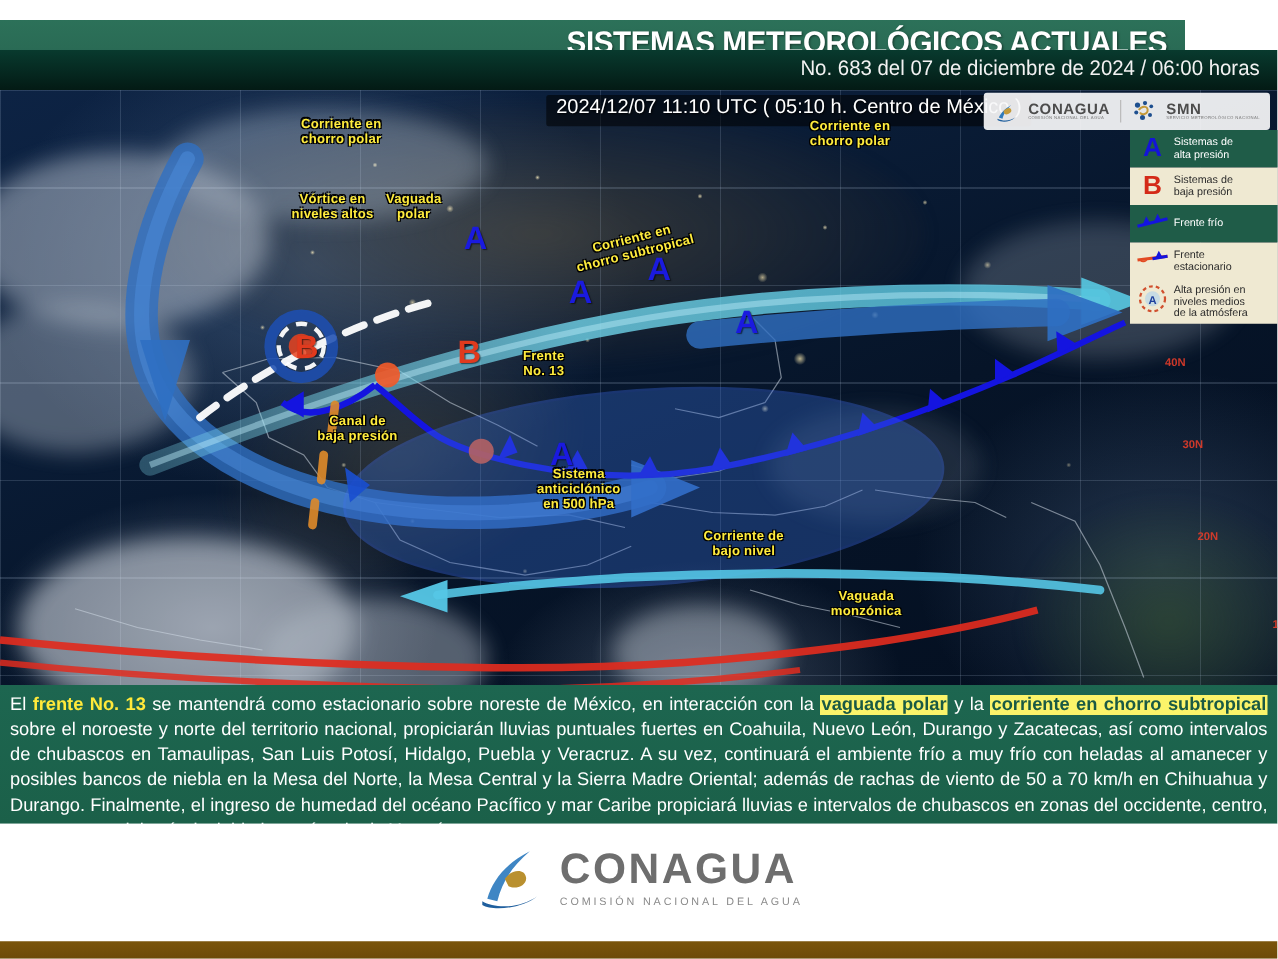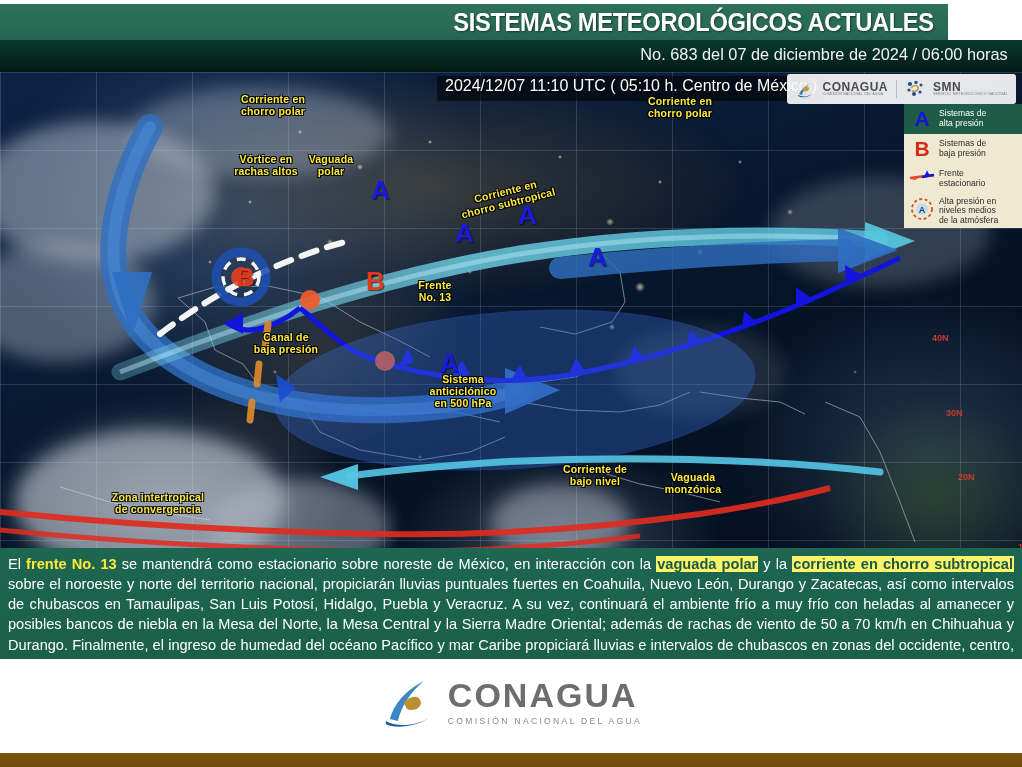--- a/index.html
+++ b/index.html
@@ -4,21 +4,21 @@
 <style>
   html,body{margin:0;padding:0;background:#ffffff;}
   body{
     width:1022px;height:767px;overflow:hidden;
     font-family:"Liberation Sans",sans-serif;
     position:relative;
   }
 
   
   #header{
-    position:absolute;left:0;top:4px;width:948px;height:40px;
+    position:absolute;left:0;top:16px;width:948px;height:40px;
     background:linear-gradient(180deg,#2c7159 0%,#2a6b55 55%,#246050 100%);
   }
   #header-title{
     position:absolute;right:14px;top:4px;
     color:#ffffff;font-size:25px;font-weight:bold;
     font-family:"Liberation Sans",sans-serif;
     letter-spacing:-0.4px;
     text-shadow:1px 1px 2px rgba(0,0,0,.45);
     transform:scaleX(.95);transform-origin:right center;
   }
@@ -121,21 +121,21 @@
   .ann{
     position:absolute;color:#ffec3d;font-weight:bold;
     font-size:10.5px;line-height:1.12;text-align:center;
     text-shadow:1px 1px 0 #000,-1px 1px 0 #000,1px -1px 0 #000,-1px -1px 0 #000;
     letter-spacing:.2px;white-space:pre-line;
   }
   .bigA{position:absolute;color:#1a1adf;font-weight:bold;font-size:26px;line-height:1;
     text-shadow:1px 1px 1px rgba(0,0,0,.55);}
   .bigB{position:absolute;color:#e03a1e;font-weight:bold;font-size:26px;line-height:1;
     text-shadow:1px 1px 1px rgba(0,0,0,.55);}
-  .redcoord{position:absolute;color:#e23c2a;font-weight:bold;font-size:9px;opacity:.9;margin-top:48px;}
+  .redcoord{position:absolute;color:#e23c2a;font-weight:bold;font-size:9px;opacity:.9;}
 
   
   #textblock{
     position:absolute;left:0;top:548px;width:1022px;height:111px;
     background:linear-gradient(180deg,#1d6650 0%,#1b6049 100%);
     padding:6px 8px 0 8px;box-sizing:border-box;
   }
   #bulletin{
     color:#ffffff;font-size:14.6px;line-height:1.38;
     text-align:justify;text-justify:inter-word;
@@ -323,56 +323,64 @@
   <div class="bigA" style="left:455px;top:148px">A</div>
   <div class="bigA" style="left:518px;top:130px">A</div>
   <div class="bigA" style="left:588px;top:172px">A</div>
   <div class="bigA" style="left:440px;top:278px">A</div>
   <div class="bigB" style="left:236px;top:192px">B</div>
   <div class="bigB" style="left:366px;top:196px">B</div>
 
   <div class="ann" style="left:218px;top:22px;width:110px">Corriente en
 chorro polar</div>
   <div class="ann" style="left:206px;top:82px;width:120px">Vórtice en
-rachas altos</div>
+niveles altos</div>
   <div class="ann" style="left:290px;top:82px;width:82px">Vaguada
 polar</div>
   <div class="ann" style="left:625px;top:24px;width:110px">Corriente en
 chorro polar</div>
   <div class="ann" style="left:437px;top:114px;width:140px;transform:rotate(-14deg)">Corriente en
 chorro subtropical</div>
   <div class="ann" style="left:400px;top:208px;width:70px">Frente
 No. 13</div>
   <div class="ann" style="left:240px;top:260px;width:92px">Canal de
 baja presión</div>
   <div class="ann" style="left:408px;top:302px;width:110px">Sistema
 anticiclónico
 en 500 hPa</div>
-  <div class="ann" style="left:545px;top:392px;width:100px">Corriente de
+  <div class="ann" style="left:545px;top:352px;width:100px">Corriente de
 bajo nivel</div>
   <div class="ann" style="left:648px;top:400px;width:90px">Vaguada
 monzónica</div>
-  <div class="ann" style="left:88px;top:420px;width:140px;opacity:.92">Zona intertropical
-de convergencia</div>
 
   <div class="redcoord" style="left:932px;top:213px">40N</div>
-  <div class="redcoord" style="left:946px;top:288px">30N</div>
+  <div class="redcoord" style="left:946px;top:278px">30N</div>
   <div class="redcoord" style="left:958px;top:352px">20N</div>
   <div class="redcoord" style="left:1018px;top:422px">10N</div>
 
   <div id="legend">
     <div class="leg-row dark">
       <div class="leg-ico"><span class="legA">A</span></div>
       <div class="leg-txt" style="white-space:pre-line">Sistemas de
 alta presión</div>
     </div>
     <div class="leg-row light">
       <div class="leg-ico"><span class="legB">B</span></div>
       <div class="leg-txt" style="white-space:pre-line">Sistemas de
 baja presión</div>
+    </div>
+    <div class="leg-row dark">
+      <div class="leg-ico">
+        <svg width="28" height="16" viewBox="0 0 28 16">
+          <path d="M2 12 L26 6" stroke="#1414e0" stroke-width="2.5" fill="none"></path>
+          <polygon points="6,11 12,9.5 9,4" fill="#1414e0"></polygon>
+          <polygon points="15,9 21,7.5 18,2" fill="#1414e0"></polygon>
+        </svg>
+      </div>
+      <div class="leg-txt" style="white-space:pre-line">Frente frío</div>
     </div>
     <div class="leg-row light">
       <div class="leg-ico">
         <svg width="28" height="16" viewBox="0 0 28 16">
           <path d="M2 9 L26 6" stroke="#e24a22" stroke-width="2.5" fill="none"></path>
           <path d="M14 8 L26 6" stroke="#1414e0" stroke-width="2.5" fill="none"></path>
           <path d="M4 10 a4 4 0 0 0 6 -1.2" fill="#e24a22"></path>
           <polygon points="16,8 22,6.8 19,1.6" fill="#1414e0"></polygon>
         </svg>
       </div>

